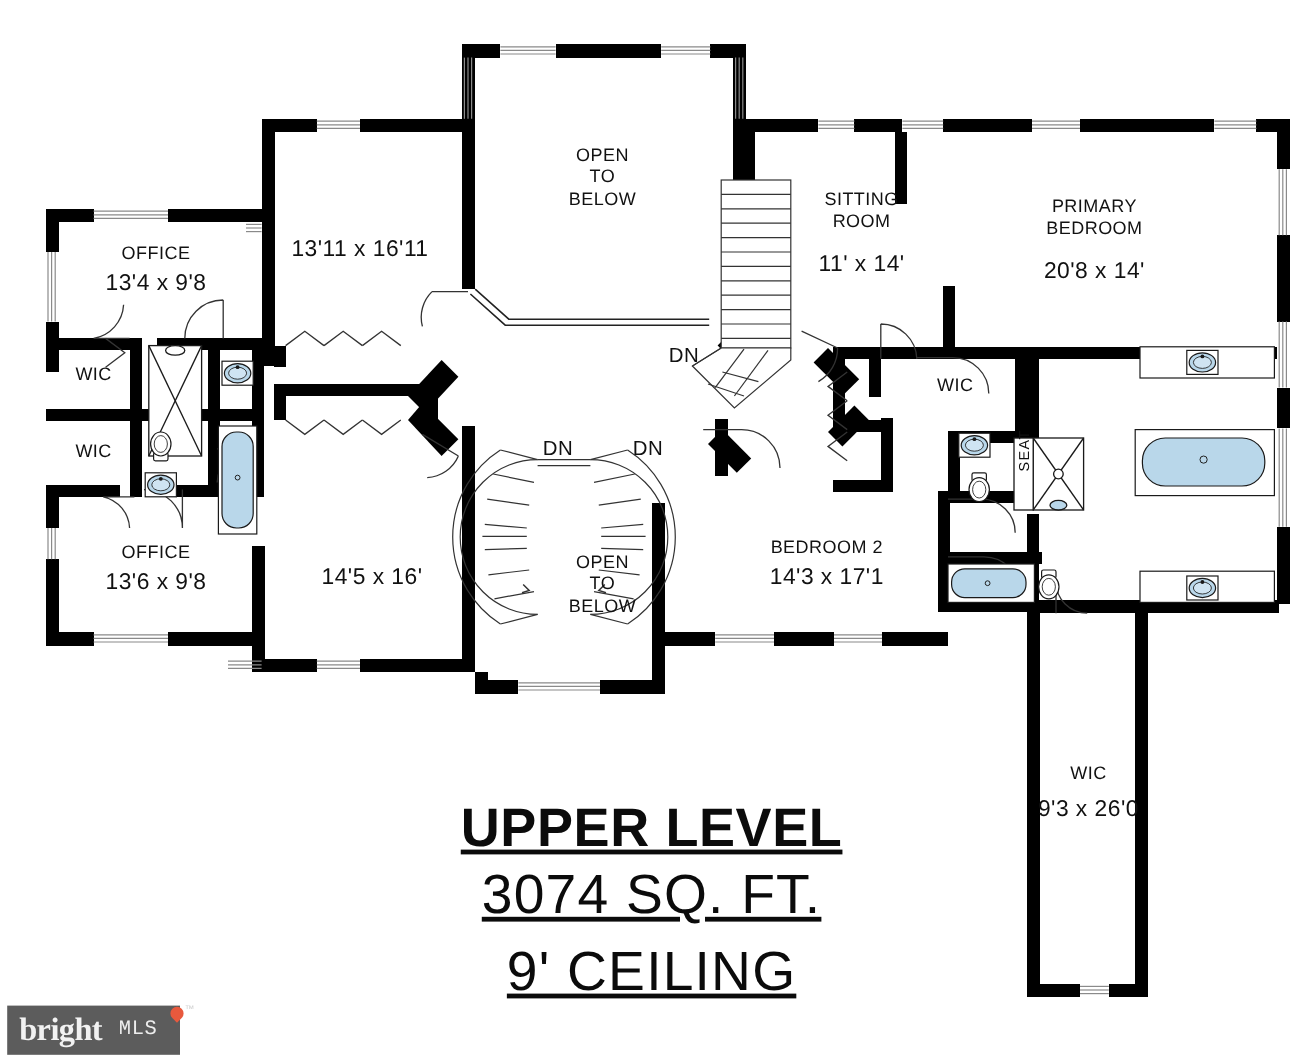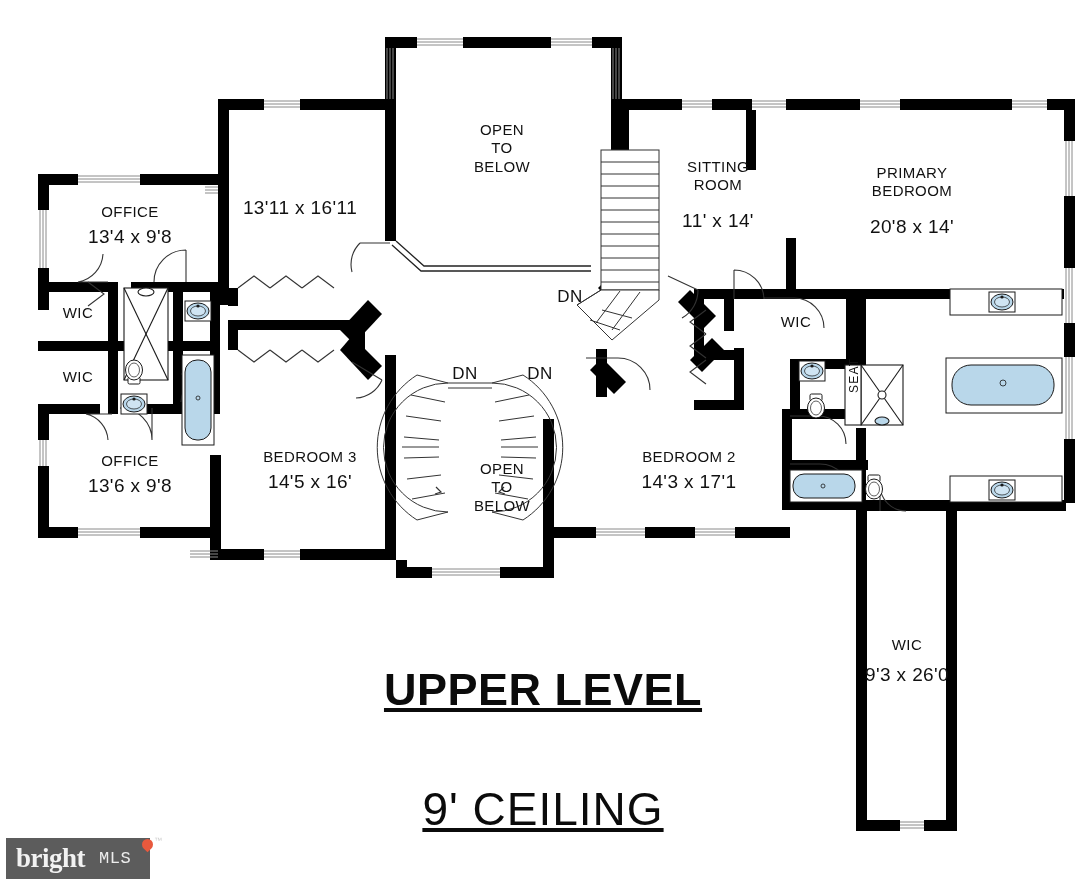--- a/index.html
+++ b/index.html
@@ -537,21 +537,20 @@
   </svg>
 
   <div class="plan-label lbl-room" style="left:45px; top:203px; width:170px;">OFFICE</div>
   <div class="plan-label lbl-dim" style="left:45px; top:225px; width:170px;">13'4 x 9'8</div>
 
   <div class="plan-label lbl-room" style="left:45px; top:452px; width:170px;">OFFICE</div>
   <div class="plan-label lbl-dim" style="left:45px; top:474px; width:170px;">13'6 x 9'8</div>
 
   <div class="plan-label lbl-dim" style="left:200px; top:196px; width:200px;">13'11 x 16'11</div>
 
-  <div class="plan-label lbl-room" style="left:215px; top:448px; width:190px;">BEDROOM 3</div>
   <div class="plan-label lbl-dim" style="left:215px; top:470px; width:190px;text-align:center;">14'5 x 16'</div>
 
   <div class="plan-label lbl-room" style="left:594px; top:448px; width:190px;">BEDROOM 2</div>
   <div class="plan-label lbl-dim" style="left:594px; top:470px; width:190px;">14'3 x 17'1</div>
 
   <div class="plan-label lbl-room" style="left:820px; top:164px; width:184px;">PRIMARY
 BEDROOM</div>
   <div class="plan-label lbl-dim" style="left:820px; top:215px; width:184px;">20'8 x 14'</div>
 
   <div class="plan-label lbl-room" style="left:640px; top:158px; width:156px;">SITTING
@@ -572,20 +571,21 @@
 TO
 BELOW</div>
 
   <div class="plan-label lbl-dn" style="left:540px; top:287px; width:60px;">DN</div>
   <div class="plan-label lbl-dn" style="left:440px; top:364px; width:50px;">DN</div>
   <div class="plan-label lbl-dn" style="left:515px; top:364px; width:50px;">DN</div>
 
   <div class="plan-label lbl-seat" style="left:824px; top:368px; width:60px; transform: rotate(-90deg); transform-origin: center;">SEAT</div>
 
   <div class="summary summary-title">UPPER LEVEL</div>
+  <div class="summary summary-sqft">3074 SQ. FT.</div>
   <div class="summary summary-ceiling">9' CEILING</div>
 
   <div id="logo">
     <span class="logo-bright">bright</span>
     <span class="logo-dot"></span>
     <span class="logo-tm">™</span>
     <span class="logo-mls">MLS</span>
   </div>
 
 </div>

